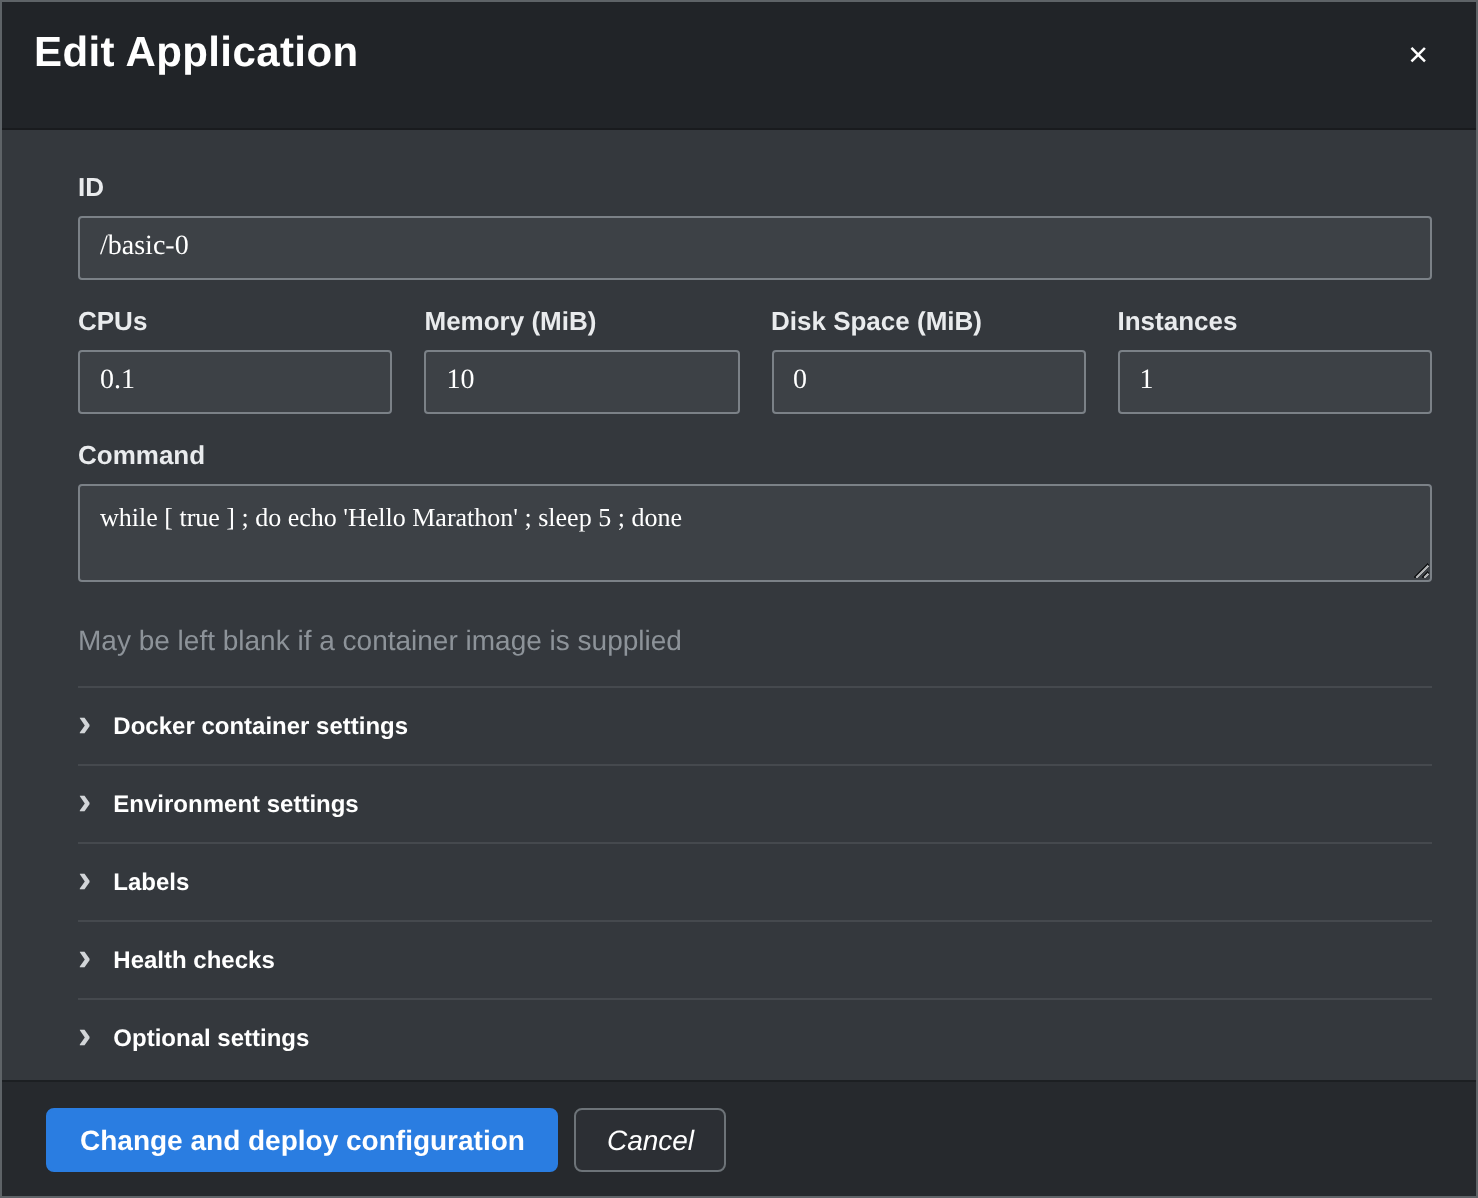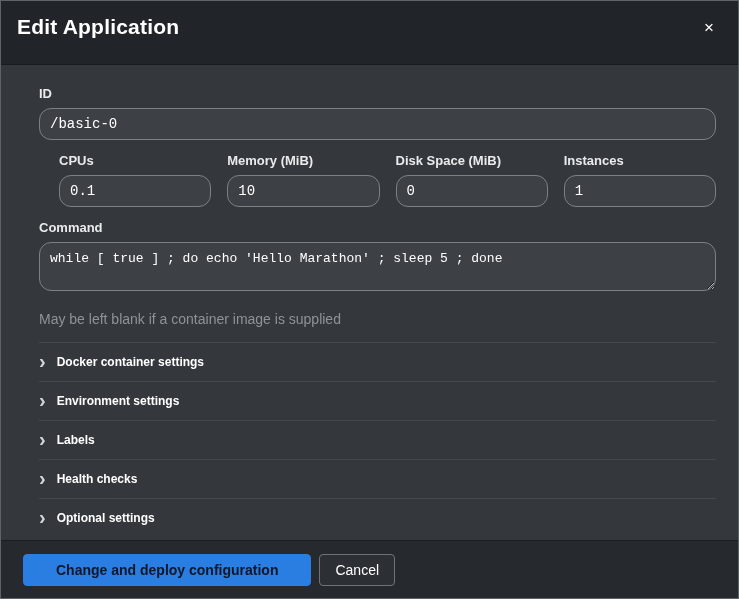--- a/index.html
+++ b/index.html
@@ -55,39 +55,38 @@
     color: #e9ebed;
     font-size: 13px;
     font-weight: 700;
     margin: 13px 0 7px 0;
   }
   .text-input {
     width: 100%;
     height: 32px;
     background: #3d4146;
     border: 1px solid #7b8187;
-    border-radius: 12px;
+    border-radius: 2px;
     color: #ffffff;
     font-size: 14px;
     padding: 0 10px;
-    font-family: Liberation Mono, monospace;
+    font-family: Liberation Serif, serif;
     outline: none;
   }
   textarea.text-input {
     height: 49px;
     padding: 7px 10px;
     resize: vertical;
     font-size: 13px;
     line-height: 1.4;
   }
   .field-row {
     display: grid;
     grid-template-columns: repeat(4, 1fr);
     column-gap: 16px;
-    margin-left: 20px;
   }
   .help-text {
     color: #8d9399;
     font-size: 14px;
     margin-top: 16px;
   }
   
   .accordion { margin-top: 15px; }
   .accordion-row {
     display: flex;
@@ -123,29 +122,30 @@
     height: 32px;
     border-radius: 4px;
     font-size: 14px;
     font-family: "Liberation Sans", sans-serif;
     cursor: pointer;
     line-height: 1;
   }
   .btn-primary {
     background: #2a7de1;
     border: 1px solid #2a7de1;
-    color: #0f172a;
+    color: #ffffff;
     font-weight: 600;
-    padding: 0 32px;
+    padding: 0 16px;
   }
   .btn-default {
     background: #2c2f34;
     border: 1px solid #6d7378;
     color: #ffffff;
     padding: 0 15px;
+    font-style: italic;
   }
 </style>
 </head>
 <body>
 
 <div class="modal">
 
   <div class="modal-header">
     <span class="modal-title">Edit Application</span>
     <button class="close-btn">×</button>

